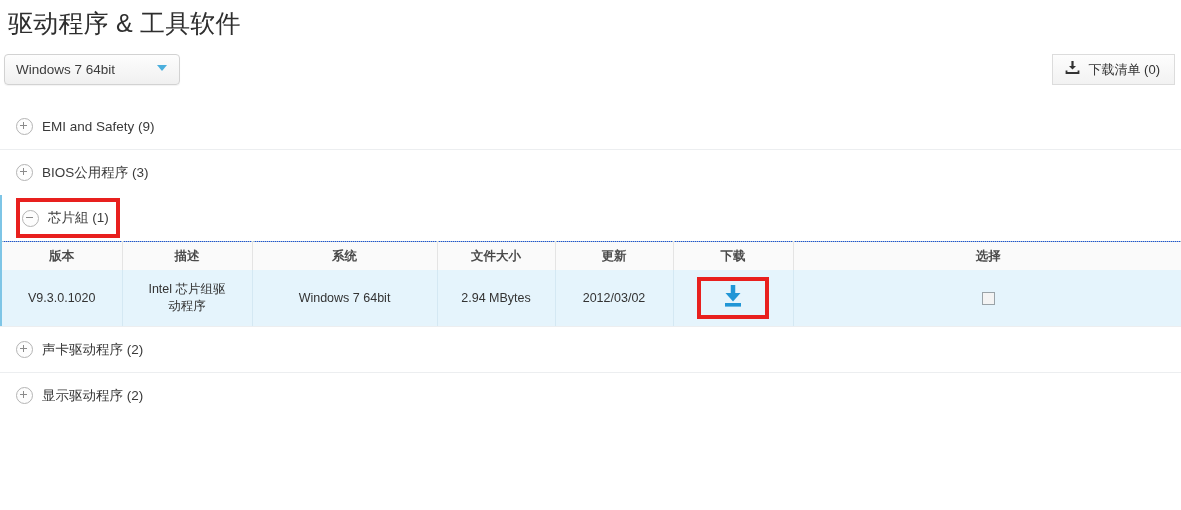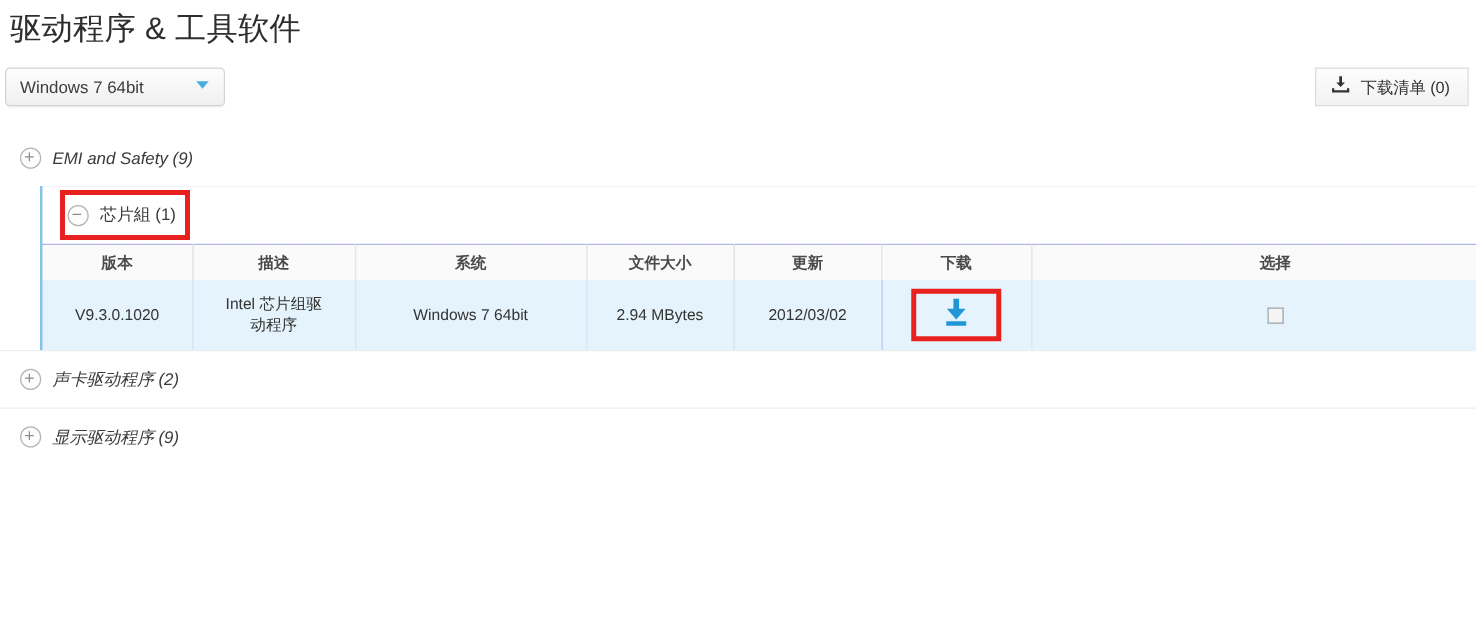--- a/index.html
+++ b/index.html
@@ -103,21 +103,20 @@
     margin-top: 16px;
   }
   .acc-row {
     border-top: 1px solid #eceef0;
     height: 45px;
     display: flex;
     align-items: center;
     padding-left: 16px;
     cursor: pointer;
     background: #ffffff;
-    font-style: italic;
   }
   .acc-row:first-child { border-top: none; }
   .acc-icon {
     width: 15px;
     height: 15px;
     border-radius: 50%;
     border: 1px solid #b4b4b4;
     position: relative;
     margin-right: 9px;
     flex: none;
@@ -142,23 +141,22 @@
     background: #8a8a8a;
   }
   .acc-label {
     font-size: 13.5px;
     color: #3a3a3a;
   }
 
   
   .acc-expanded {
     border-left: 2px solid #7ec5e6;
-    background: #c4b5fd;
-    position: relative;
-    margin-left: 32px;
+    background: #1d4ed8;
+    position: relative;
   }
   .acc-expanded-header {
     height: 46px;
     display: flex;
     align-items: center;
     padding-left: 14px;
     background: #ffffff;
     position: relative;
     cursor: pointer;
   }
@@ -261,20 +259,24 @@
 </div>
 
 <div class="accordion">
 
   <div class="acc-row">
     <span class="acc-icon plus"></span>
     <span class="acc-label">EMI and Safety  (9)</span>
   </div>
 
 
+  <div class="acc-row">
+    <span class="acc-icon plus"></span>
+    <span class="acc-label">BIOS公用程序 (3)</span>
+  </div>
 
   <div class="acc-expanded">
 
     <div class="acc-expanded-header">
       <span class="acc-icon"></span>
       <span class="acc-label">芯片組 (1)</span>
       <span class="red-box-header"></span>
     </div>
 
     <table class="driver-table">
@@ -324,16 +326,16 @@
 
   </div>
 
   <div class="acc-row">
     <span class="acc-icon plus"></span>
     <span class="acc-label">声卡驱动程序 (2)</span>
   </div>
 
   <div class="acc-row">
     <span class="acc-icon plus"></span>
-    <span class="acc-label">显示驱动程序 (9)</span>
+    <span class="acc-label">显示驱动程序 (2)</span>
   </div>
 
 </div>
 
 </body></html>

